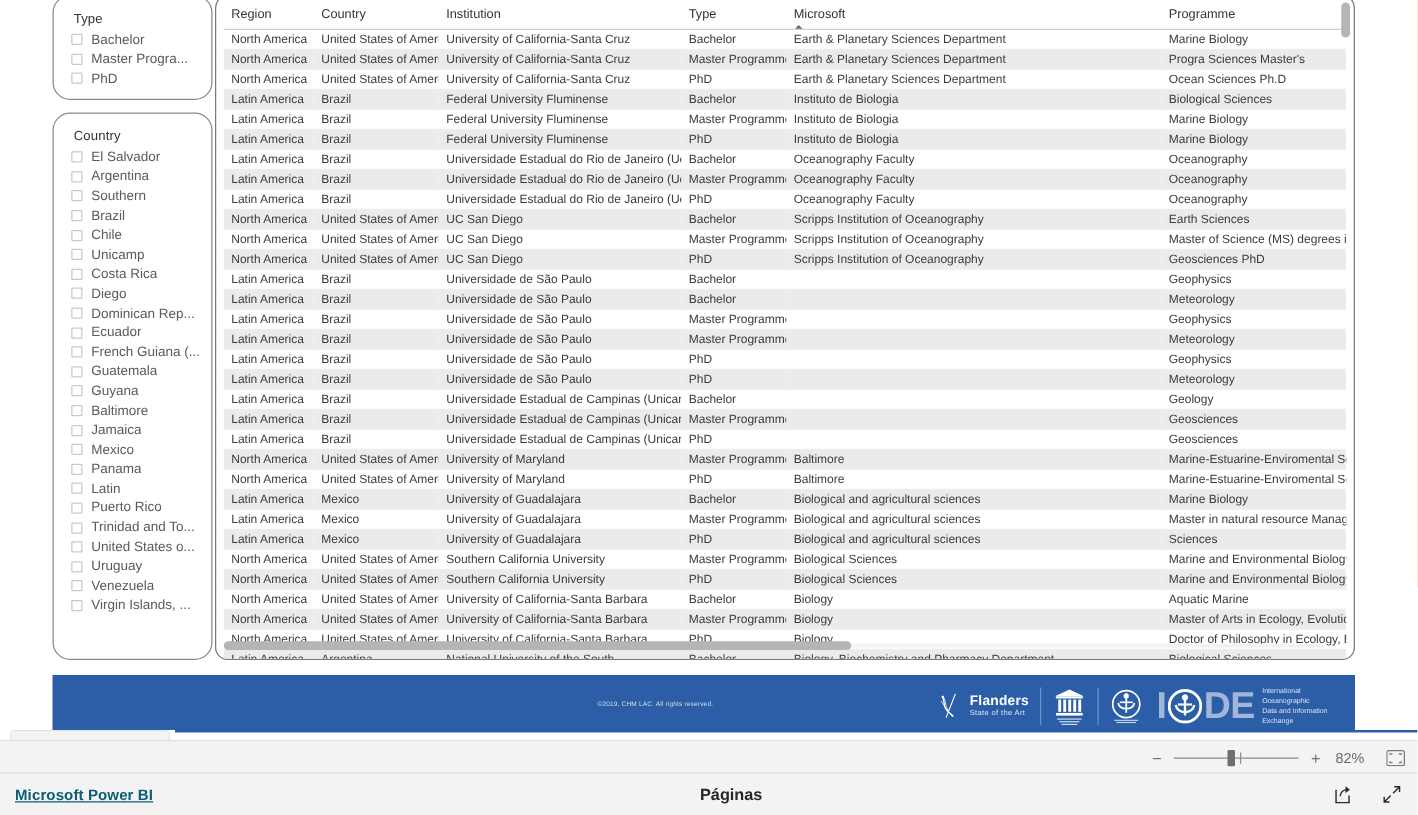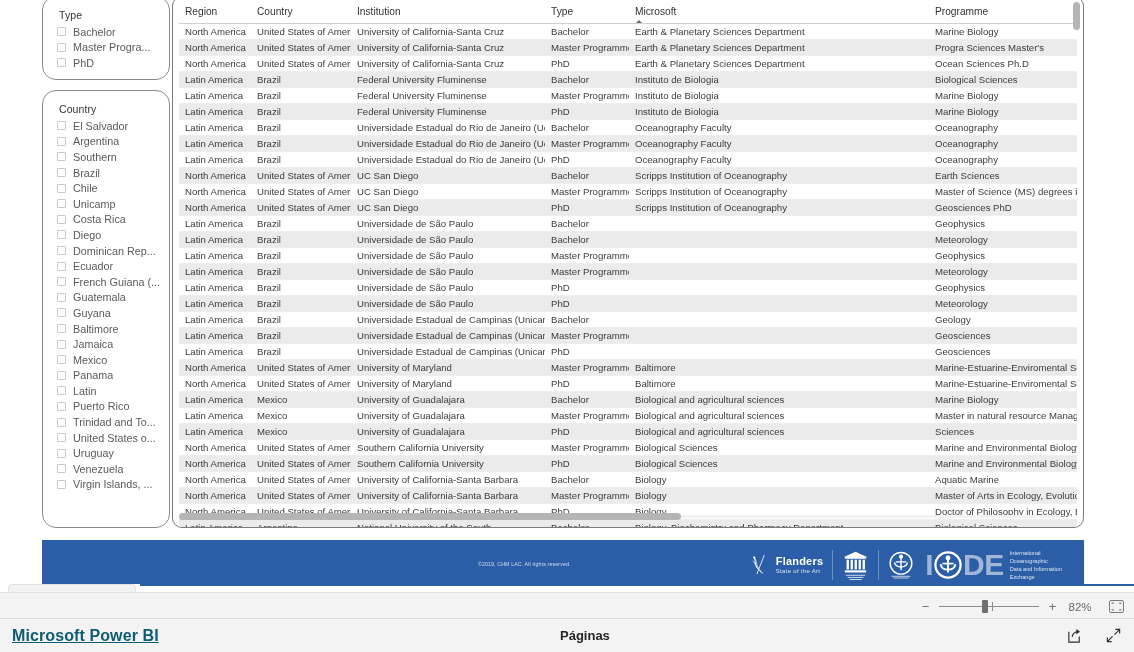--- a/index.html
+++ b/index.html
@@ -188,21 +188,21 @@
   .zoom-pct { min-width: 28px; text-align: center; color:#6b6b6b; }
   .fit-btn { width: 15px; height: 13px; position: relative; margin-left: 6px;}
 
   #pbi-bottombar {
     position: absolute; left: 0; top: 619px; width: 1134px; height: 33px;
     background: #f3f3f3;
     display: flex; align-items: center;
   }
   .pbi-brand {
     position: absolute; left: 12px;
-    font-size: 16px; color: #0c5c73; font-weight: bold;
+    font-size: 12px; color: #0c5c73; font-weight: bold;
     text-decoration: underline; cursor: pointer;
     letter-spacing: .1px;
   }
   .pbi-pages {
     position: absolute; left: 560px;
     font-size: 13px; color: #262626; font-weight: bold;
   }
   .pbi-actions { position: absolute; right: 12px; display:flex; align-items:center; gap:22px;}
   .icon-btn { width: 17px; height: 17px; cursor: pointer; }
 

